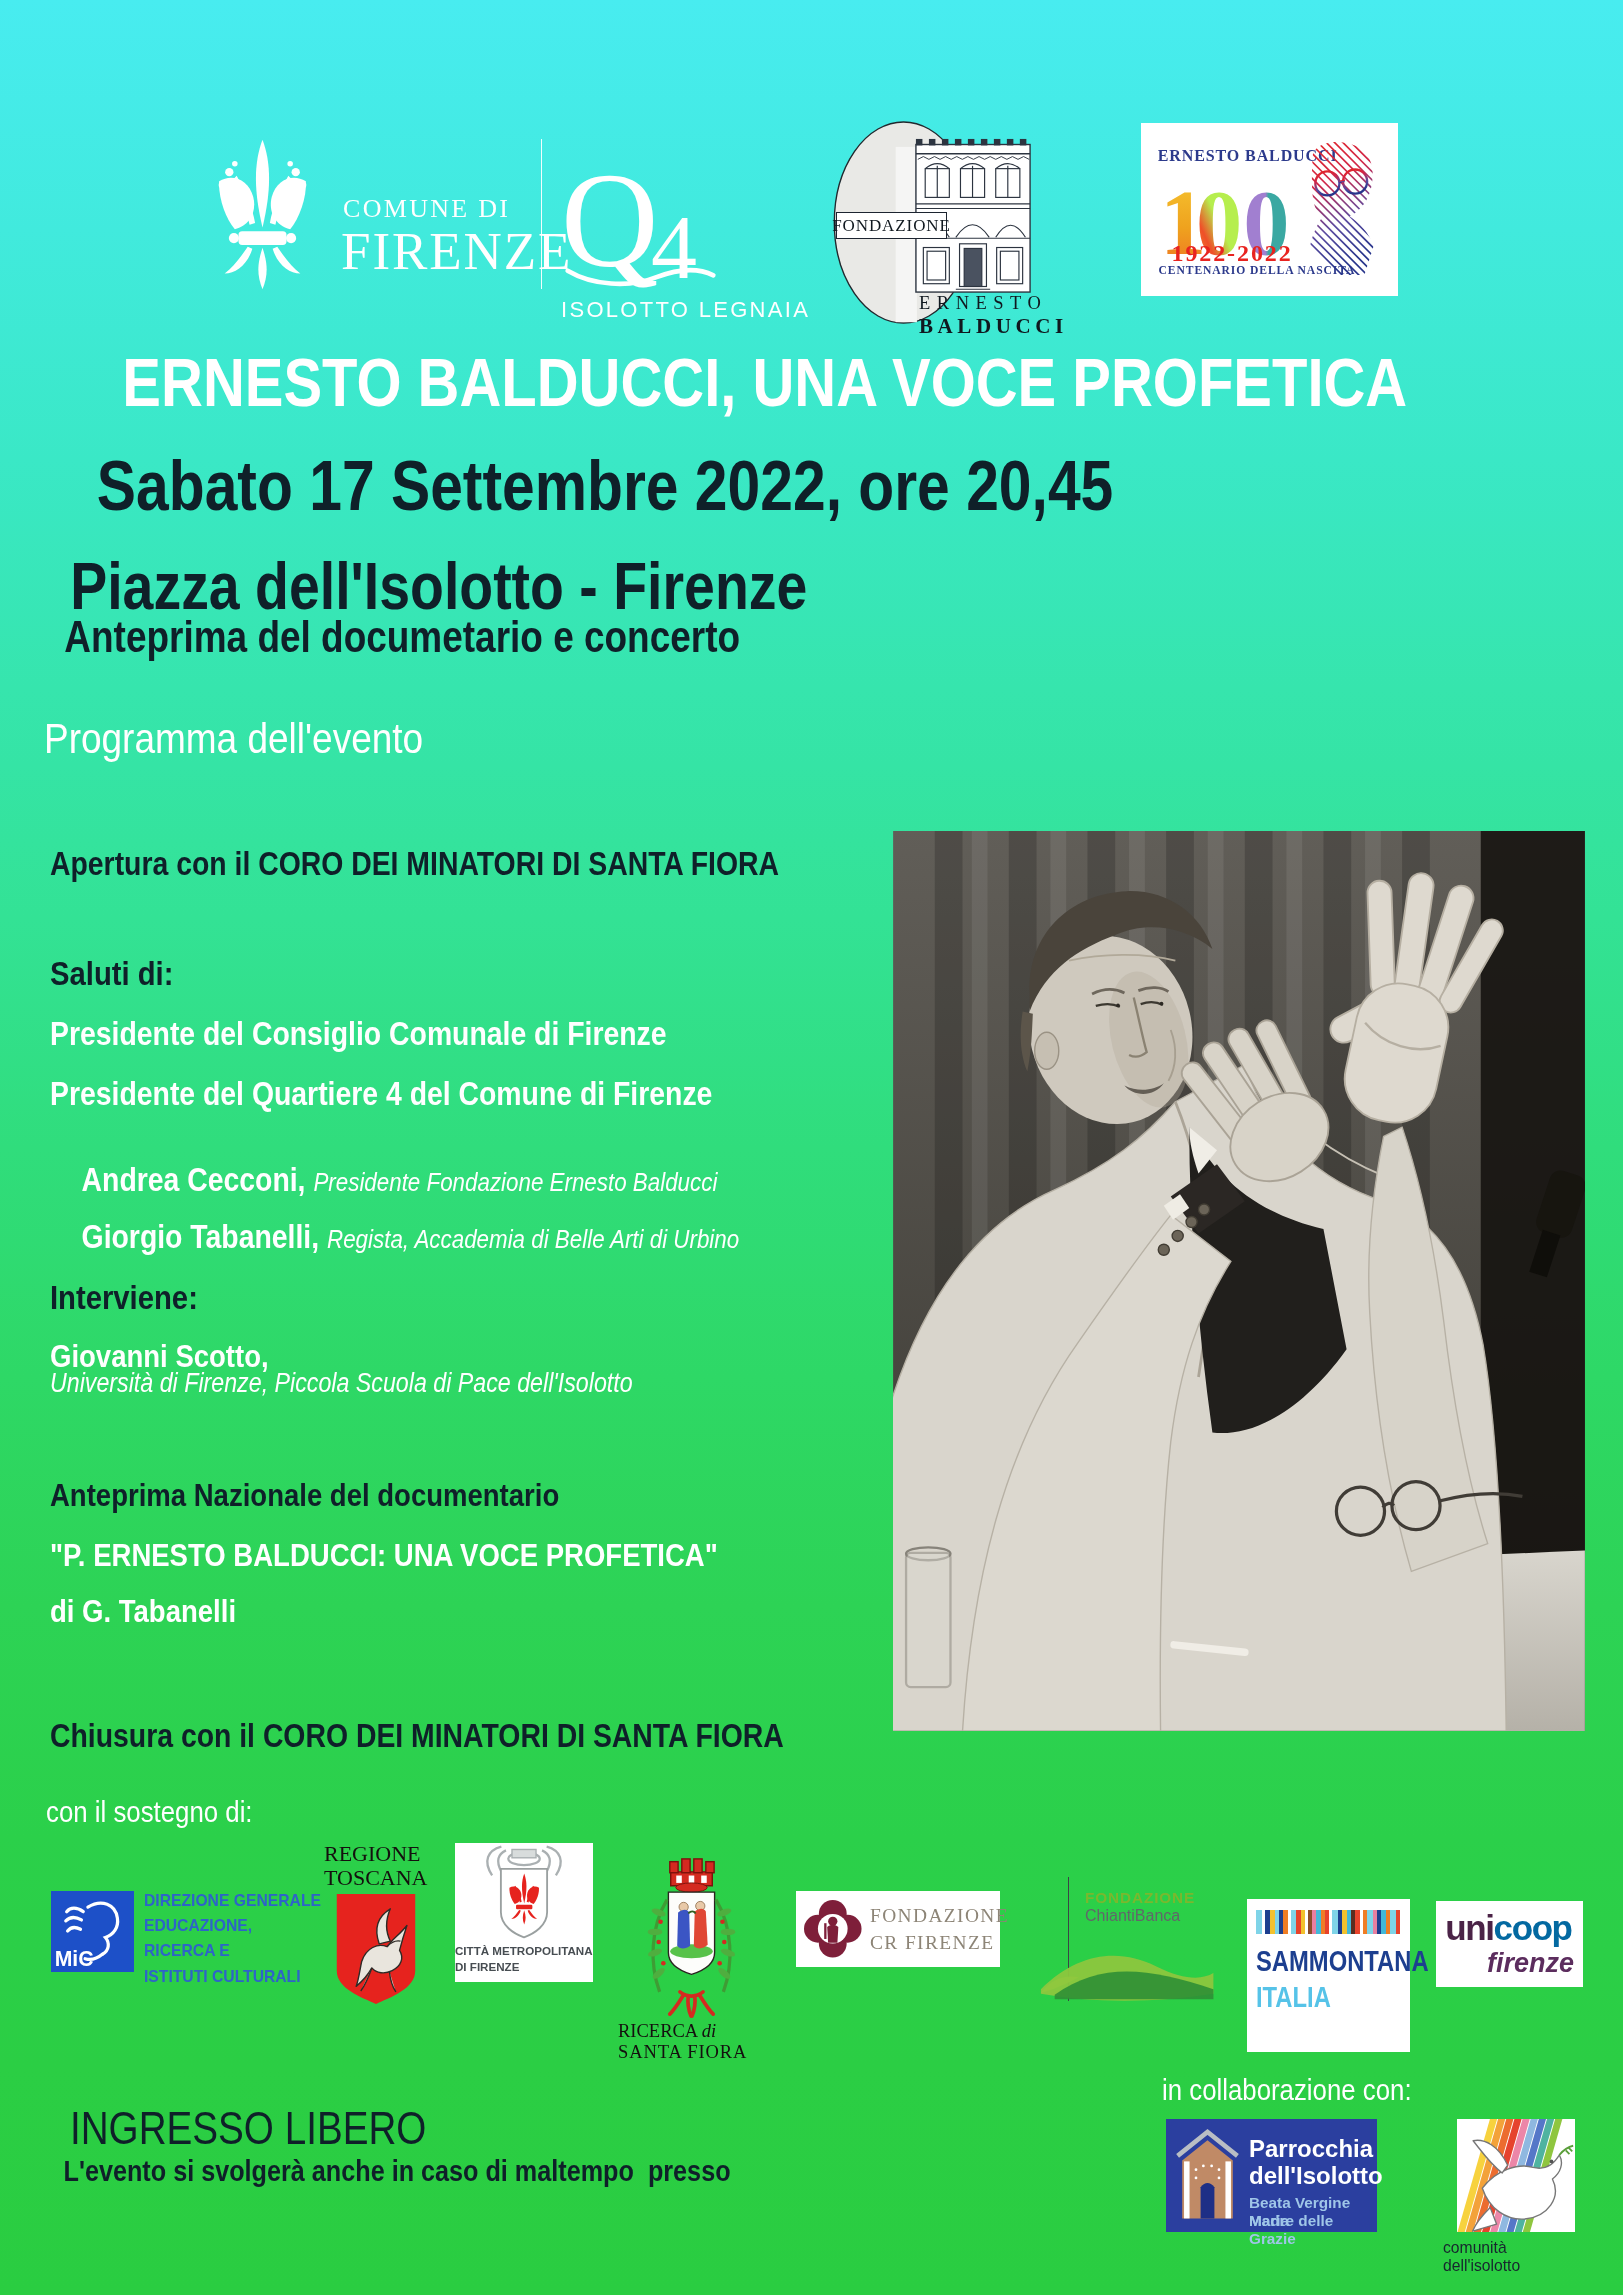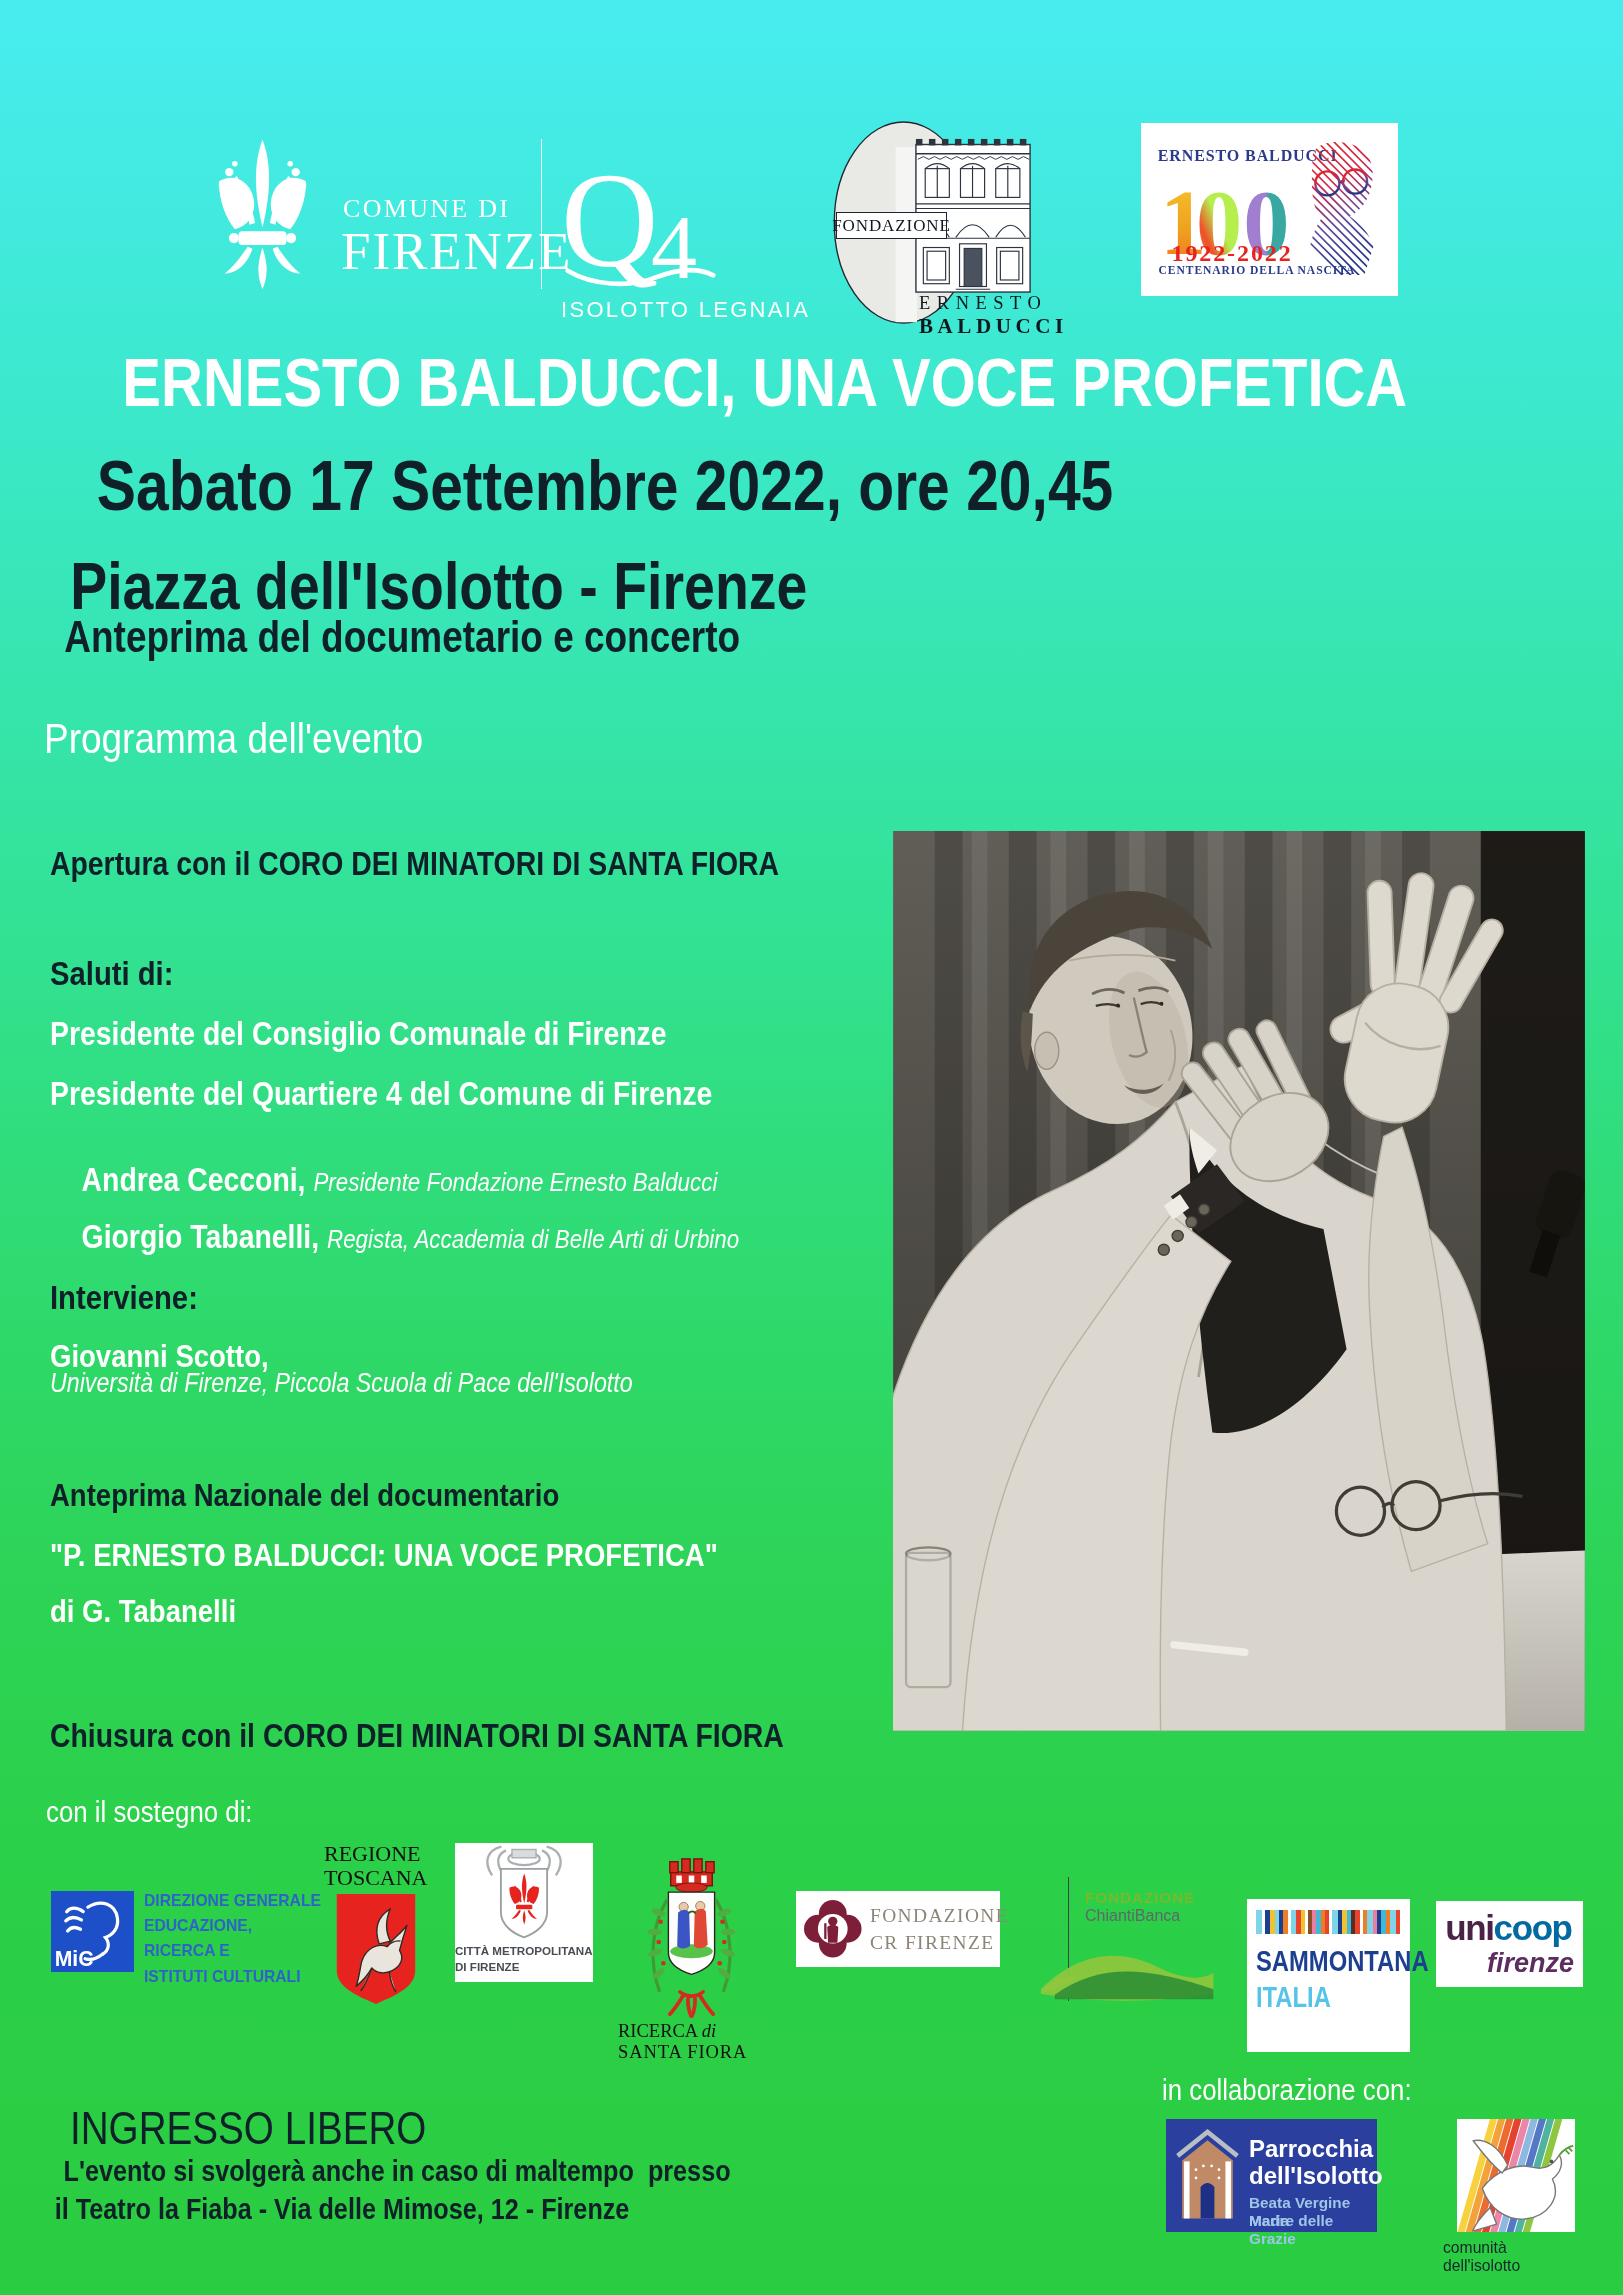--- a/index.html
+++ b/index.html
@@ -467,23 +467,20 @@
     </div>
     <div class="abs" style="left:0;top:47px;width:138px;text-align:right;font-size:27px;font-weight:700;font-style:italic;color:#5c2d5e;">firenze</div>
   </div>
 
   <div class="abs ctr" style="left:0;top:2101px;width:1148px;margin-left:36px;">
     <span class="cndc d" style="font-size:46px;font-weight:500;">INGRESSO LIBERO</span>
   </div>
   <div class="abs ctr" style="left:0;top:2154px;width:1148px;">
     <span class="cndc d" style="font-size:30px;font-weight:700;">L'evento si svolgerà anche in caso di maltempo  presso</span>
   </div>
-  <div class="abs ctr" style="left:0;top:2192px;width:1148px;">
-    <span class="cndc d" style="font-size:30px;font-weight:700;">il Teatro la Fiaba - Via delle Mimose, 12 - Firenze</span>
-  </div>
 
   <div class="abs cnd w" style="left:1162px;top:2073px;font-size:30px;font-weight:500;">in collaborazione con:</div>
 
   <div class="abs" style="left:1166px;top:2119px;width:211px;height:113px;background:#2b3f9f;">
     <svg class="abs" style="left:7.4px;top:8.3px" width="69" height="95" viewBox="0 0 150 205">
       <path d="M10,62 L75,10 L140,62" stroke="#b9bec4" stroke-width="10" fill="none"></path>
       <path d="M20,72 L75,28 L130,72 L130,198 L20,198 Z" fill="#c08a66"></path>
       <rect x="24" y="74" width="12" height="124" fill="#ffffff"></rect>
       <rect x="114" y="74" width="12" height="124" fill="#ffffff"></rect>
       <path d="M60,198 V130 Q75,112 90,130 V198 Z" fill="#1e2f86"></path>

